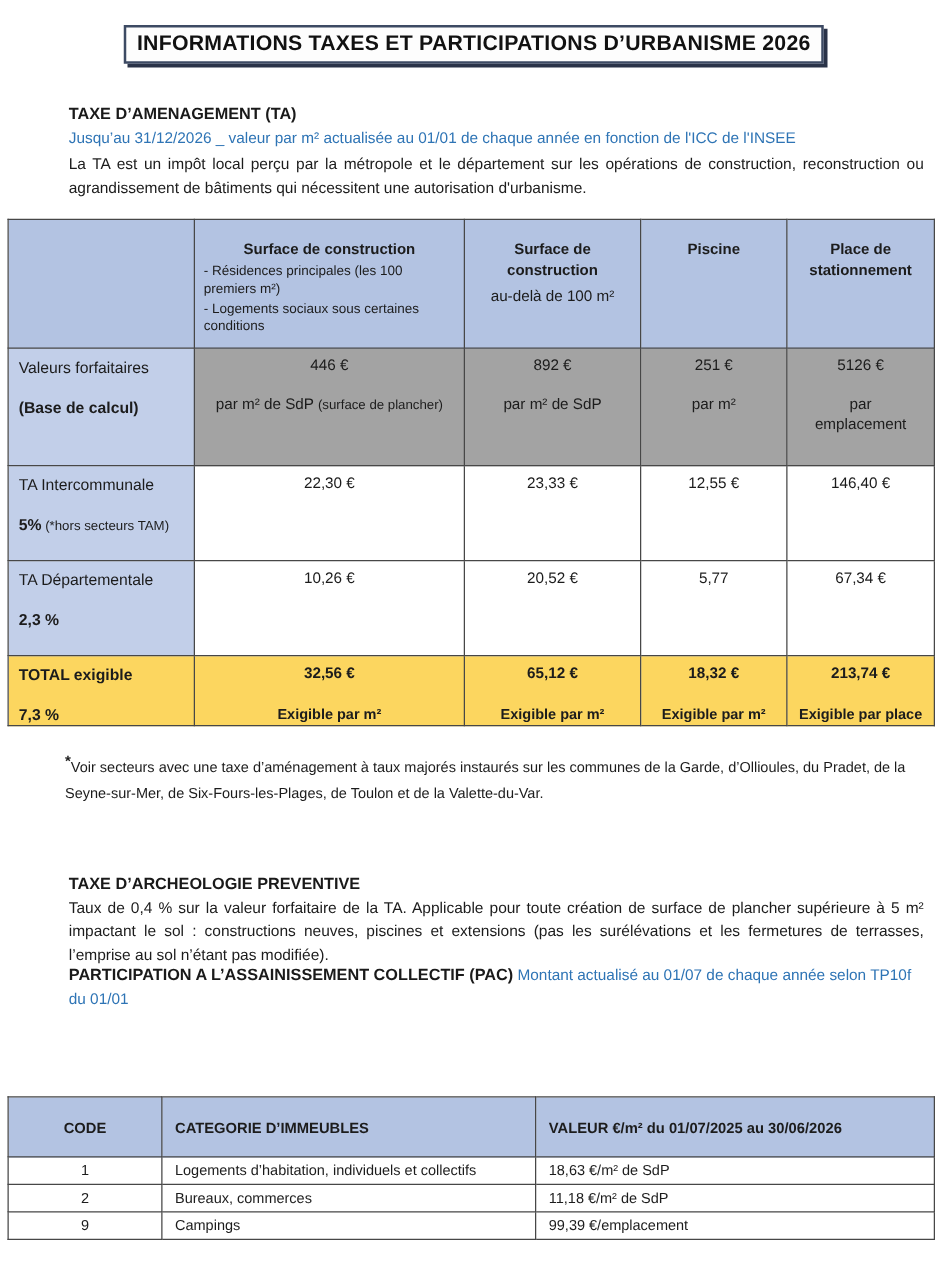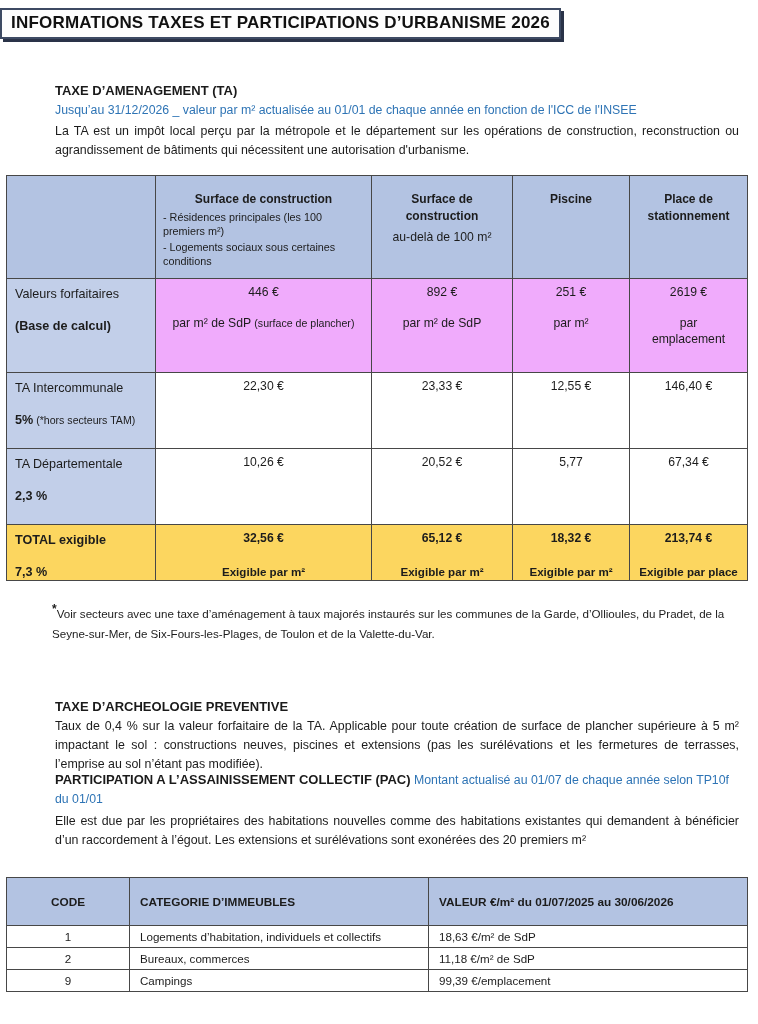--- a/index.html
+++ b/index.html
@@ -4,21 +4,21 @@
 <style>
   * { margin:0; padding:0; box-sizing:border-box; }
   html,body { background:#ffffff; }
   .page {
     position:relative; width:758px; height:1024px; margin:0 auto;
     background:#ffffff; color:#1c1c1c;
     font-family:"Liberation Sans", sans-serif;
     overflow:hidden;
   }
   
-  .title-wrap { position:absolute; top:8px; left:0; right:0; }
+  .title-wrap { position:absolute; top:20px; left:0; right:0; text-align:center; }
   .title-box {
     display:inline-block; background:#fdfdfd;
     border:2px solid #3d4a63; box-shadow:3px 3px 0 #2a3348;
     padding:3px 9px 4px 9px;
     font-size:17px; font-weight:bold; letter-spacing:.2px; color:#111;
   }
   
   .sec { position:absolute; left:55px; width:684px; }
   .sec-ta     { top:83px; }
   .sec-archeo { top:666px;margin-top:33px; }
@@ -35,21 +35,21 @@
   }
   .footnote sup { font-weight:bold; font-size:12px; }
   
   table { border-collapse:collapse; table-layout:fixed; }
   .t1 { position:absolute; left:6px; top:175px; width:741px; }
   .t1 td { border:1.5px solid #474747; vertical-align:top; font-size:12.2px; }
   .t2 { position:absolute; left:6px; top:877px; width:741px; }
   .t2 td { border:1.5px solid #474747; font-size:11.6px; vertical-align:middle; }
   .bgH { background:#b3c3e2; }   
   .bgL { background:#c2cfe9; }   
-  .bgR { background:#f0abfc; }   
+  .bgR { background:#a3a3a3; }   
   .bgY { background:#fcd65f; }   
   .ctr { text-align:center; }
   .hdr-title { font-weight:bold; font-size:12px; line-height:17px; padding-top:2px; }
   .t1 .hcell { padding:13px 7px 4px 7px; }
   .hdr-sub-list { text-align:left; font-size:10.8px; line-height:14px; margin-top:2px; }
   .hdr-sub { text-align:center; font-size:12.2px; line-height:16px; margin-top:4px; }
   .lbl-cell { padding:8px 4px 0 8px; text-align:left; }
   .lbl1 { font-weight:normal; font-size:12.6px; }
   .lbl2 { margin-top:18px; font-weight:bold; font-size:12.6px; }
   .lbl-small { font-weight:normal; font-size:10.6px; }
@@ -119,21 +119,21 @@
       </td>
       <td class="bgR val-cell">
         <div class="val">892 €</div>
         <div class="unit">par m² de SdP</div>
       </td>
       <td class="bgR val-cell">
         <div class="val">251 €</div>
         <div class="unit">par m²</div>
       </td>
       <td class="bgR val-cell">
-        <div class="val">2619 €</div>
+        <div class="val">5126 €</div>
         <div class="unit">
           <div>par</div>
           <div>emplacement</div>
         </div>
       </td>
     </tr>
 
     <tr style="height:76px">
       <td class="bgL lbl-cell">
         <div class="lbl1">TA Intercommunale</div>
@@ -199,21 +199,20 @@
 
   <div class="footnote"><sup>*</sup><span>Voir secteurs avec une taxe d’aménagement à taux majorés instaurés sur les communes de la Garde, d’Ollioules, du Pradet, de la Seyne-sur-Mer, de Six-Fours-les-Plages, de Toulon et de la Valette-du-Var.</span></div>
 
   <div class="sec sec-archeo">
     <div class="h">TAXE D’ARCHEOLOGIE PREVENTIVE</div>
     <div class="body-txt">Taux de 0,4 % sur la valeur forfaitaire de la TA. Applicable pour toute création de surface de plancher supérieure à 5 m² impactant le sol : constructions neuves, piscines et extensions (pas les surélévations et les fermetures de terrasses, l’emprise au sol n’étant pas modifiée).</div>
   </div>
 
   <div class="sec sec-pac">
     <div class="body-line"><span class="h">PARTICIPATION A L’ASSAINISSEMENT COLLECTIF (PAC)</span><span class="blue"> Montant actualisé au 01/07 de chaque année selon TP10f du 01/01</span></div>
-    <div class="body-txt">Elle est due par les propriétaires des habitations nouvelles comme des habitations existantes qui demandent à bénéficier d’un raccordement à l’égout. Les extensions et surélévations sont exonérées des 20 premiers m²</div>
   </div>
 
   <table class="t2">
     <colgroup>
       <col style="width:123px">
         <col style="width:299px">
         <col style="width:319px">
     </colgroup>
     <tbody>
         <tr>

